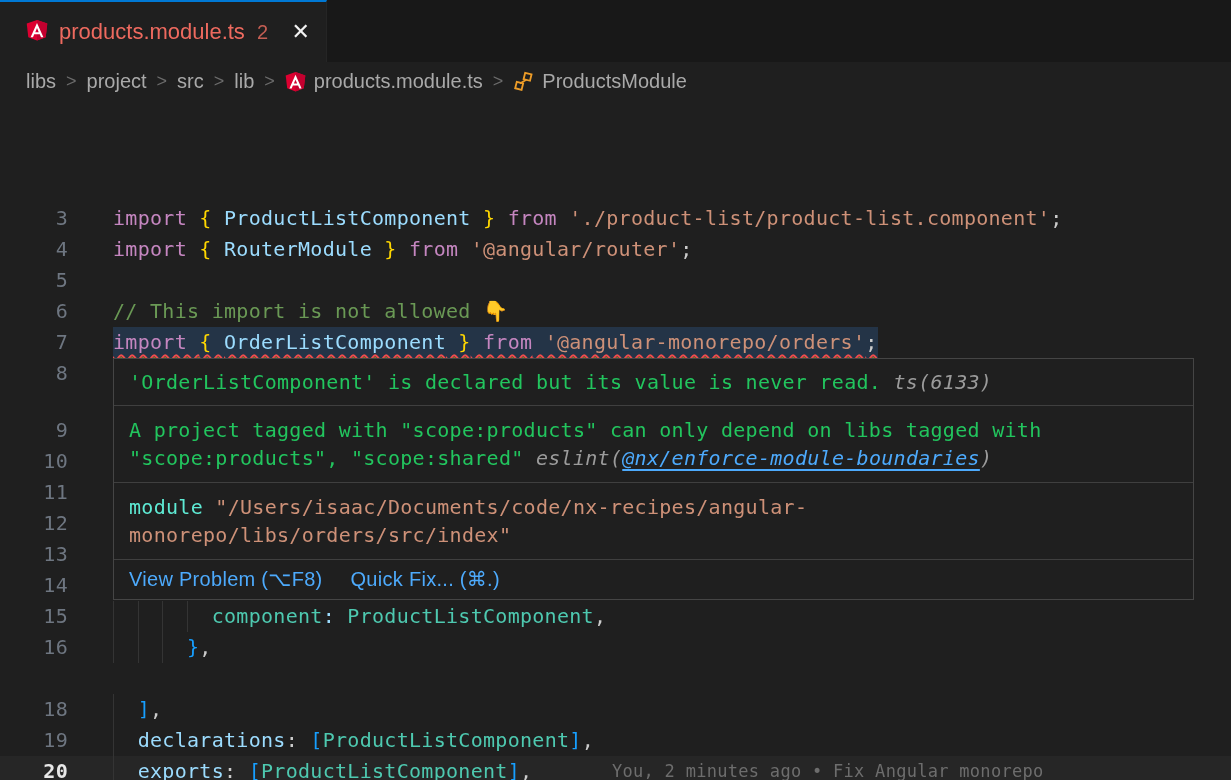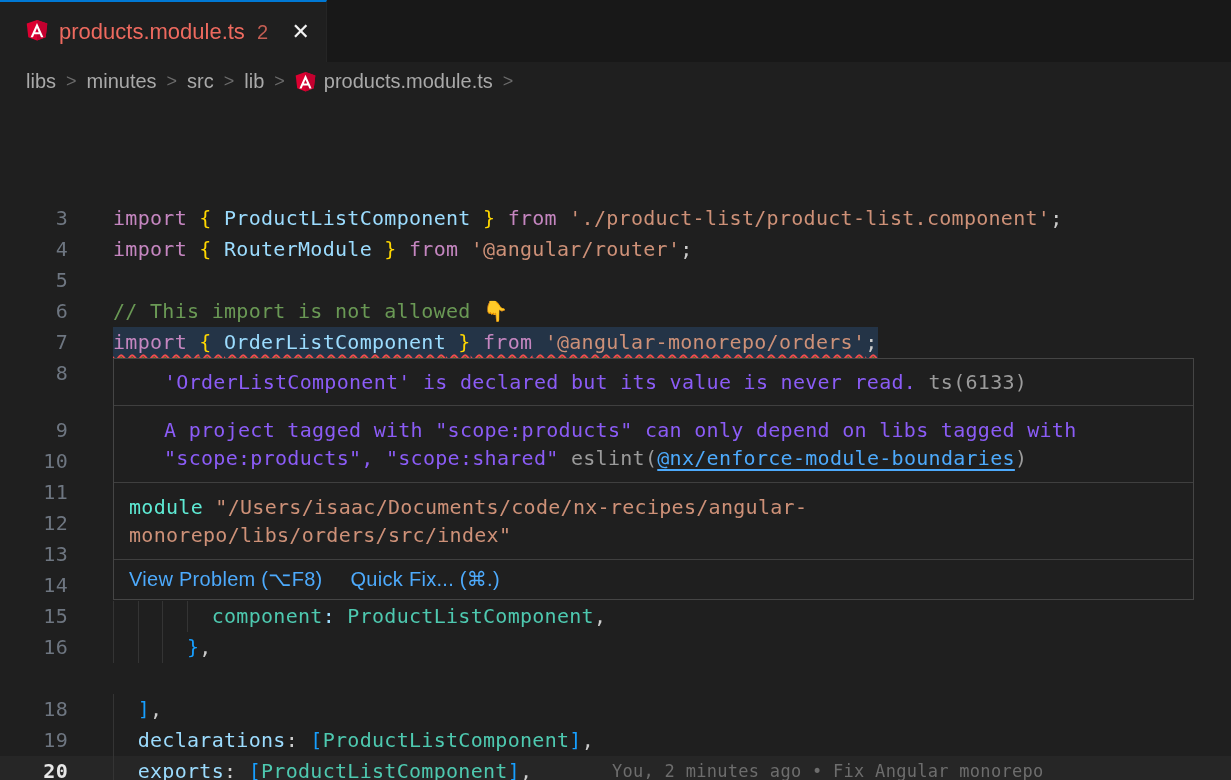--- a/index.html
+++ b/index.html
@@ -53,22 +53,22 @@
   .wr { text-decoration:underline wavy #f14c4c; text-decoration-thickness:2px; text-underline-offset:5px; text-decoration-skip-ink:none; }
   
   .hover {
     position:absolute; left:113px; top:258px; width:1081px; z-index:5;
     background:#1f1f1f; border:1px solid #454545;
   }
   .hsec { padding:9px 15px; line-height:28px; }
   .hsec + .hsec { border-top:1px solid #3f3f3f; }
   .hsec.multi { padding:10px 15px; }
   .hline { white-space:pre; }
-  .msg { color:#8b5cf6;margin-left:35px; } .src { color:#9b9b9b; }
-  .link { color:#4daafc; text-decoration:underline; text-underline-offset:4px; cursor:pointer; }
+  .msg { color:#22c55e; } .src { color:#9b9b9b;font-style:italic; }
+  .link { color:#4daafc; text-decoration:underline; text-underline-offset:4px; cursor:pointer;font-style:italic; }
   .hstatus {
     border-top:1px solid #3f3f3f; padding:6px 15px; display:flex; gap:28px;
     font-family:"Liberation Sans", sans-serif; font-size:20px; line-height:27px;text-align:right;
   }
   .hact { color:#4daafc; cursor:pointer; white-space:nowrap; }
 </style>
 </head>
 <body>
 
 <div>
@@ -87,21 +87,21 @@
       <span class="tab-close">✕</span>
     </div>
   </div>
 
   <div class="breadcrumbs">
       <span class="crumb">
         <span>libs</span>
       </span>
       <span class="crumb-sep">&gt;</span>
       <span class="crumb">
-        <span>minutes</span>
+        <span>project</span>
       </span>
       <span class="crumb-sep">&gt;</span>
       <span class="crumb">
         <span>src</span>
       </span>
       <span class="crumb-sep">&gt;</span>
       <span class="crumb">
         <span>lib</span>
       </span>
       <span class="crumb-sep">&gt;</span>
@@ -109,20 +109,30 @@
         <span>
           <svg width="21" height="21" viewBox="0 0 24 24" style="display:block">
             <polygon fill="#DD0031" points="12,1 23.2,5 21.5,19.8 12,23.5 2.5,19.8 0.8,5"></polygon>
             <polygon fill="#C3002F" points="12,1 12,23.5 21.5,19.8 23.2,5"></polygon>
             <path fill="#FFFFFF" d="M12 4.4 5 20h2.6l1.4-3.5h6L16.4 20H19L12 4.4zm1.9 10h-3.8L12 9.9l1.9 4.5z"></path>
           </svg>
         </span>
         <span>products.module.ts</span>
       </span>
       <span class="crumb-sep">&gt;</span>
+      <span class="crumb">
+        <span>
+          <svg width="21" height="21" viewBox="0 0 16 16" style="display:block" fill="none" stroke="#EE9D28" stroke-width="1.4">
+            <rect x="8.6" y="1.9" width="5" height="5" transform="rotate(14 11.1 4.4)"></rect>
+            <rect x="2.2" y="8.8" width="5" height="5" transform="rotate(14 4.7 11.3)"></rect>
+            <path d="M5.2 9.5 10.2 6.7"></path>
+          </svg>
+        </span>
+        <span>ProductsModule</span>
+      </span>
     </div>
 
   <div class="editor">
     <div class="hover">
         <div class="hsec" style="font-family: &quot;DejaVu Sans Mono&quot;, monospace; font-size: 20px; letter-spacing: 0.29px;">
           <div class="hline"><span class="msg">'OrderListComponent' is declared but its value is never read.</span><span class="src"> ts(6133)</span></div>
         </div>
         <div class="hsec multi" style="font-family: &quot;DejaVu Sans Mono&quot;, monospace; font-size: 20px; letter-spacing: 0.29px;">
           <div class="hline"><span class="msg">A project tagged with "scope:products" can only depend on libs tagged with</span></div>
           <div class="hline"><span class="msg">"scope:products", "scope:shared" </span><span class="src">eslint(</span><span class="link">@nx/enforce-module-boundaries</span><span class="src">)</span></div>

